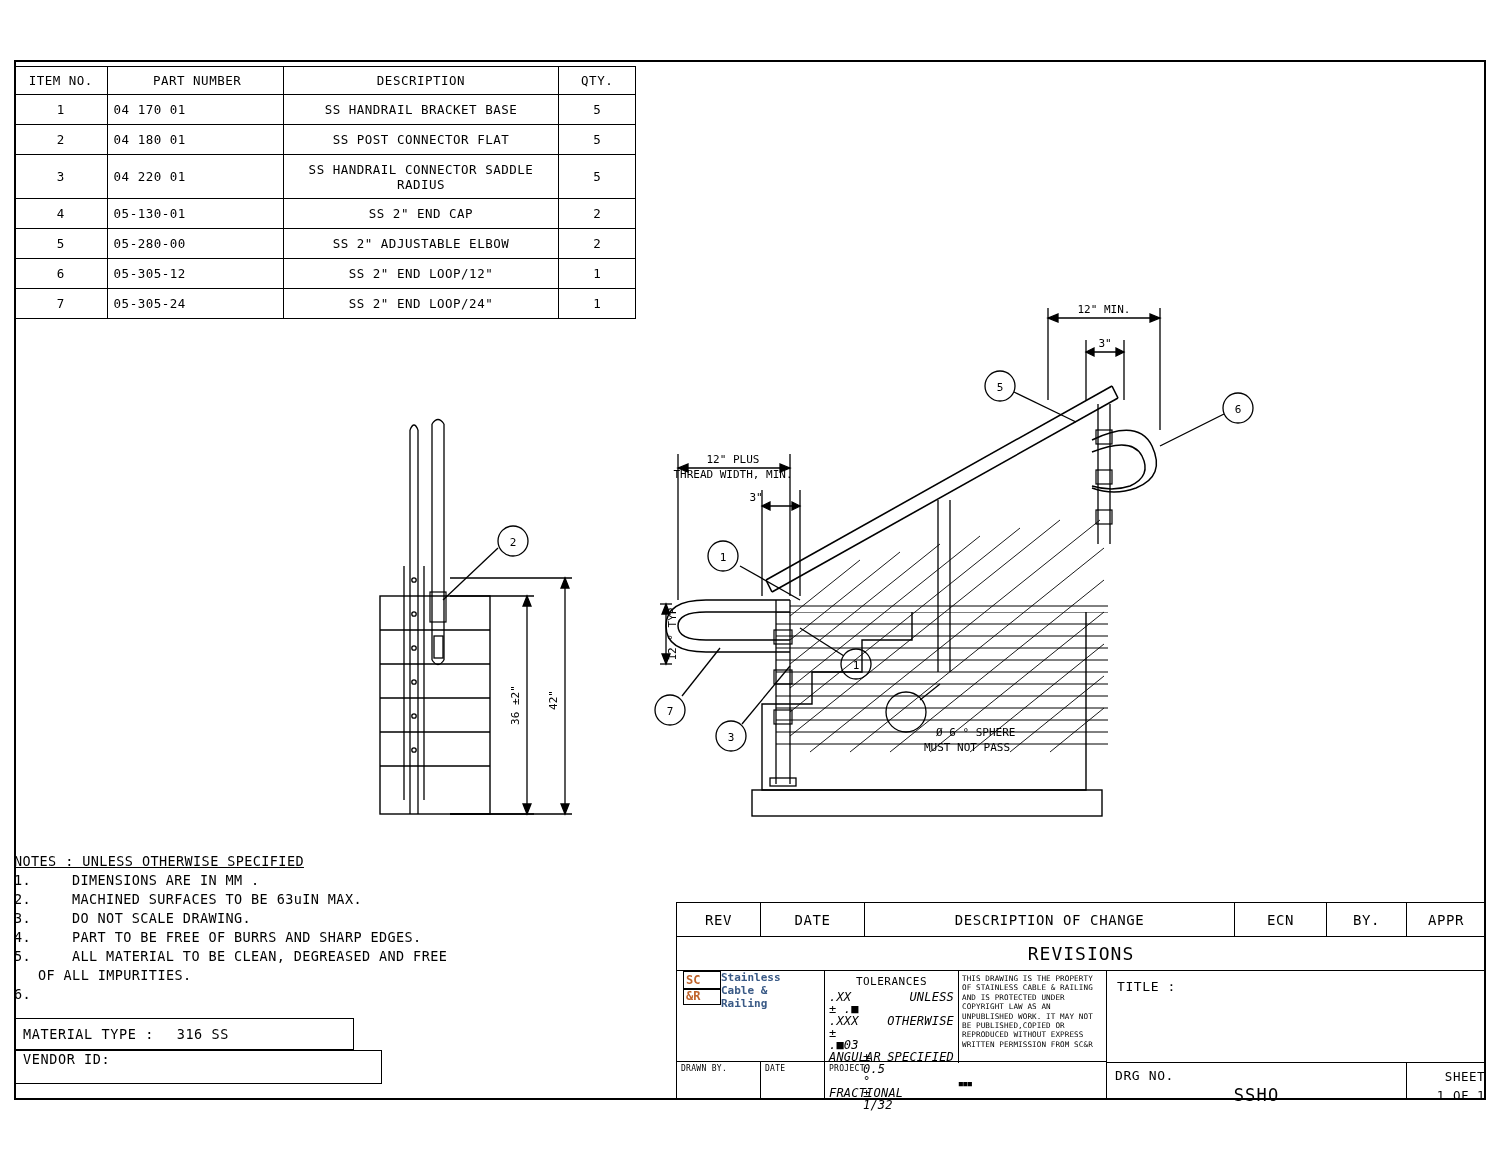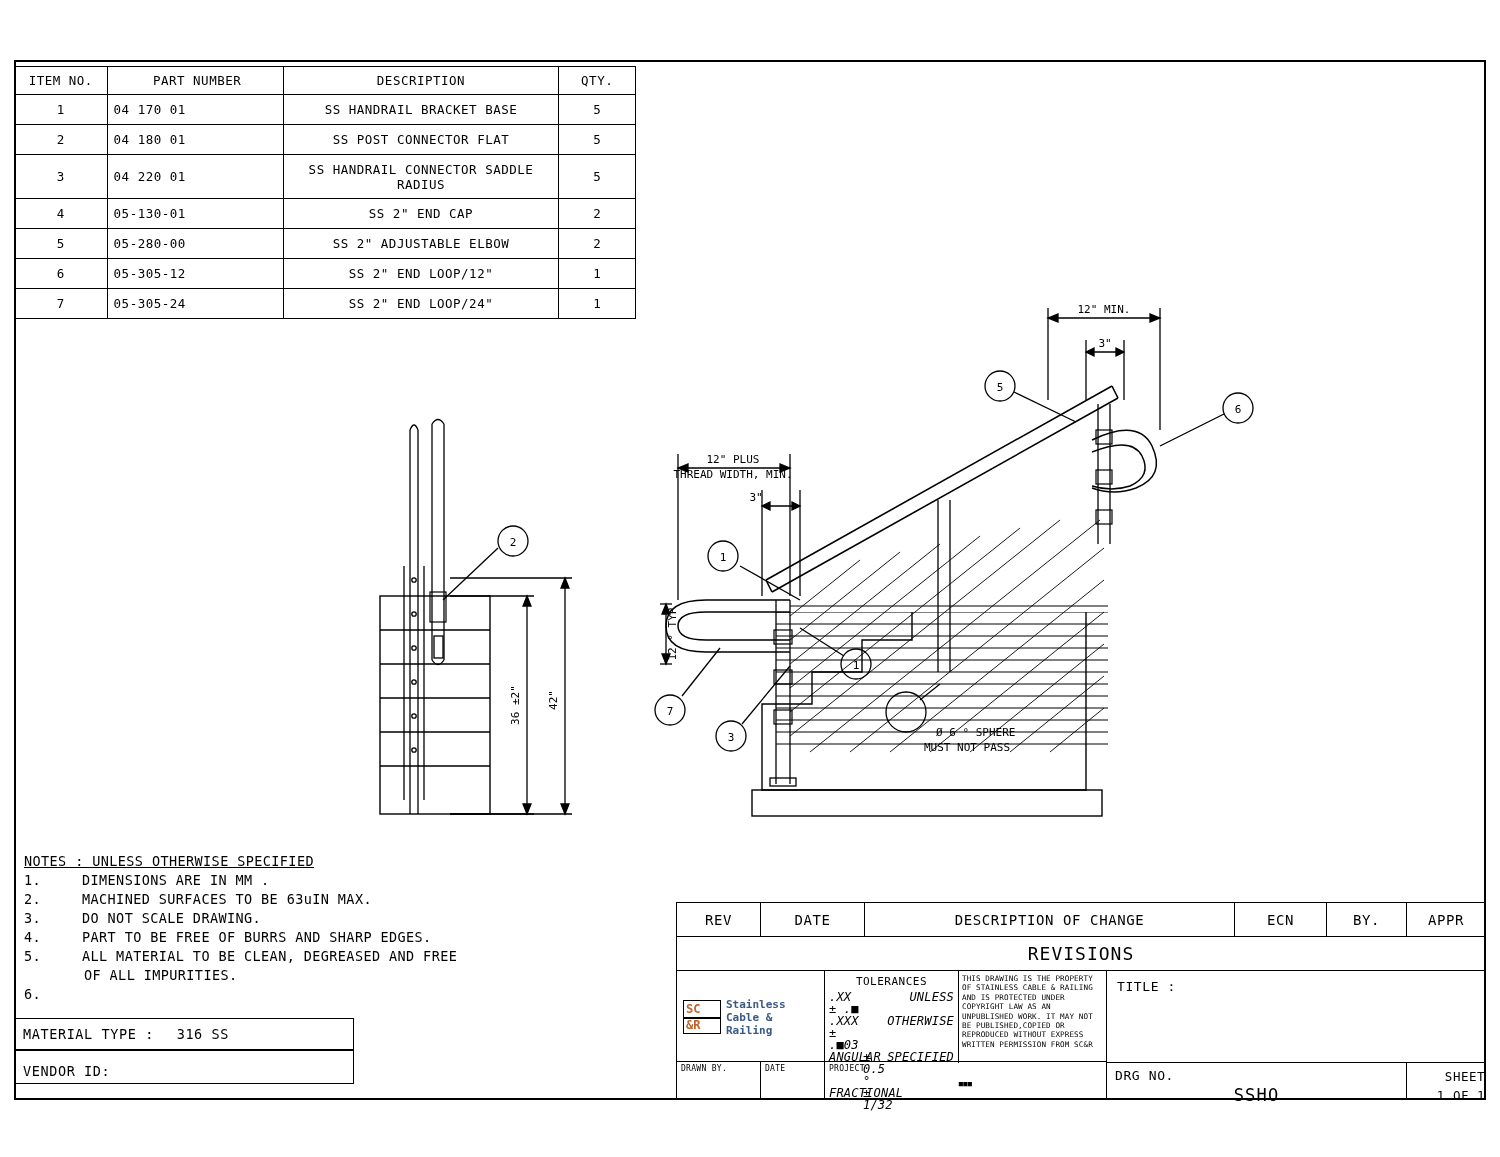--- a/index.html
+++ b/index.html
@@ -12,43 +12,43 @@
   .bom td, .bom th { border:1.5px solid #000; font-size:12.5px; letter-spacing:0.5px; padding:4px 2px; text-align:center; font-weight:normal; }
   .bom th { font-size:12.5px; padding:6px 2px; }
   .bom .c-item { width:88px;margin-top:36px; }
   .bom .c-part { width:168px; text-align:left; padding-left:6px; }
   .bom .c-desc { width:272px; }
   .bom .c-qty  { width:72px; }
   .bom tbody td.c-part { text-align:left; padding-left:6px; }
   .bom tbody tr { height:30px; }
 
   
-  .notes { position:absolute; left:24px; top:852px; width:560px; font-size:13.5px; line-height:19px; letter-spacing:0.4px; }
+  .notes { position:absolute; left:14px; top:852px; width:560px; font-size:13.5px; line-height:19px; letter-spacing:0.4px; }
   .notes .hdr { text-decoration:underline; }
   .notes .row { display:flex; }
   .notes .num { width:58px; flex:0 0 58px; }
   .notes .txt { flex:1; }
-  .notes .cont { margin-left:60px; }
+  .notes .cont { margin-left:24px; }
 
   
   .matbox { position:absolute; left:14px; top:1018px; width:340px; height:32px; border:1.5px solid #000; box-sizing:border-box; font-size:13.5px; padding:7px 8px; letter-spacing:0.6px; }
-  .vendbox { position:absolute; left:14px; top:1050px; width:340px; height:34px; border:1.5px solid #000; box-sizing:border-box; font-size:13.5px; padding:12px 8px; letter-spacing:0.6px; }
+  .vendbox { position:absolute; left:14px; top:1050px; width:368px; height:34px; border:1.5px solid #000; box-sizing:border-box; font-size:13.5px; padding:0 8px; letter-spacing:0.6px; }
 
   
   .tb { position:absolute; left:676px; top:902px; width:810px; height:198px; border:1.5px solid #000; box-sizing:border-box; }
   .tb-rev-head { position:absolute; left:0; top:0; width:100%; height:34px; border-bottom:1.5px solid #000; box-sizing:border-box; display:flex; font-size:14px; letter-spacing:0.6px; }
   .tb-rev-head > div { display:flex; align-items:center; justify-content:center; border-right:1.5px solid #000; box-sizing:border-box; }
   .tb-rev-head > div:last-child { border-right:none; }
   .w-rev { width:84px; } .w-date { width:104px; } .w-desc { flex:1; } .w-ecn { width:92px; } .w-by { width:80px; } .w-appr { width:78px; }
   .tb-revisions { position:absolute; left:0; top:34px; width:100%; height:34px; border-bottom:1.5px solid #000; box-sizing:border-box; display:flex; align-items:center; justify-content:center; font-size:18px; letter-spacing:1px; }
   .tb-body { position:absolute; left:0; top:68px; width:100%; bottom:0; display:flex; }
   .tb-left { width:430px; border-right:1.5px solid #000; box-sizing:border-box; position:relative; }
   .tb-right { flex:1; position:relative; }
 
-  .logo-cell { position:absolute; left:0; top:0; width:148px; height:92px; border-right:1.5px solid #000; box-sizing:border-box; display:flex; align-items:center; padding-left:6px; gap:5px; }
+  .logo-cell { position:absolute; left:0; top:0; width:148px; height:92px; border-right:1.5px solid #000; box-sizing:border-box; display:flex; align-items:flex-start; padding-left:6px; }
   .logo-mark { width:38px; height:34px; border:1.5px solid #000; box-sizing:border-box; position:relative; }
   .logo-mark .lm1 { position:absolute; left:2px; top:1px; font-size:12px; color:#c0632a; font-weight:bold; letter-spacing:0; line-height:14px; }
   .logo-mark .lmline { position:absolute; left:0; top:16px; width:100%; height:1.5px; background:#000; }
   .logo-mark .lm2 { position:absolute; left:2px; top:16px; font-size:12px; color:#c0632a; font-weight:bold; letter-spacing:0; line-height:16px; }
   .logo-txt { font-size:11px; line-height:13px; color:#3a5a86; font-weight:bold; }
 
   .tol-cell { position:absolute; left:148px; top:0; width:134px; height:92px; border-right:1.5px solid #000; box-sizing:border-box; padding:4px 4px; }
   .tol-title { text-align:center; font-size:11px; letter-spacing:0.5px; margin-bottom:3px; }
   .tol-row { display:flex; font-size:12px; line-height:12px; letter-spacing:0.2px;font-style:italic; }
   .tol-row .a { width:34px; } .tol-row .b { width:34px; } .tol-row .c { flex:1; text-align:right; }

